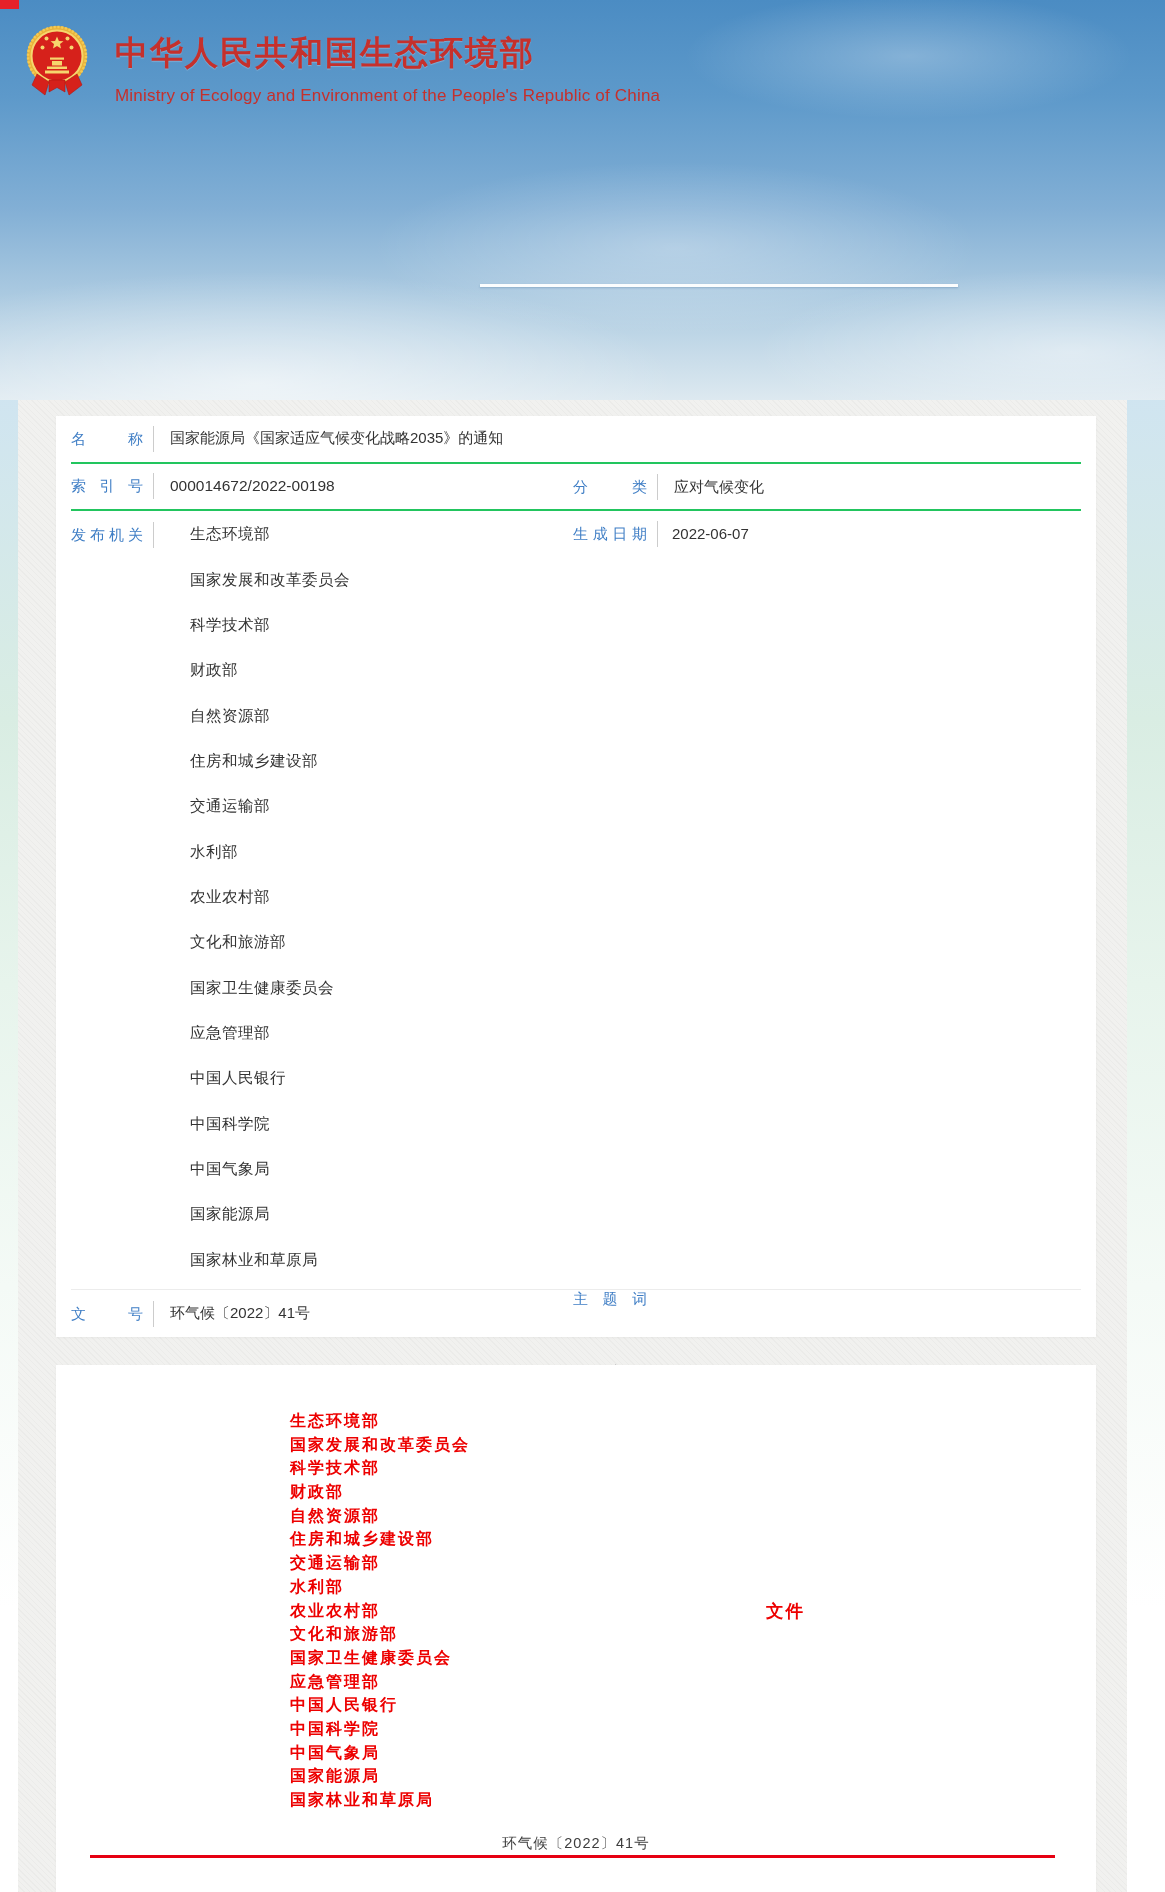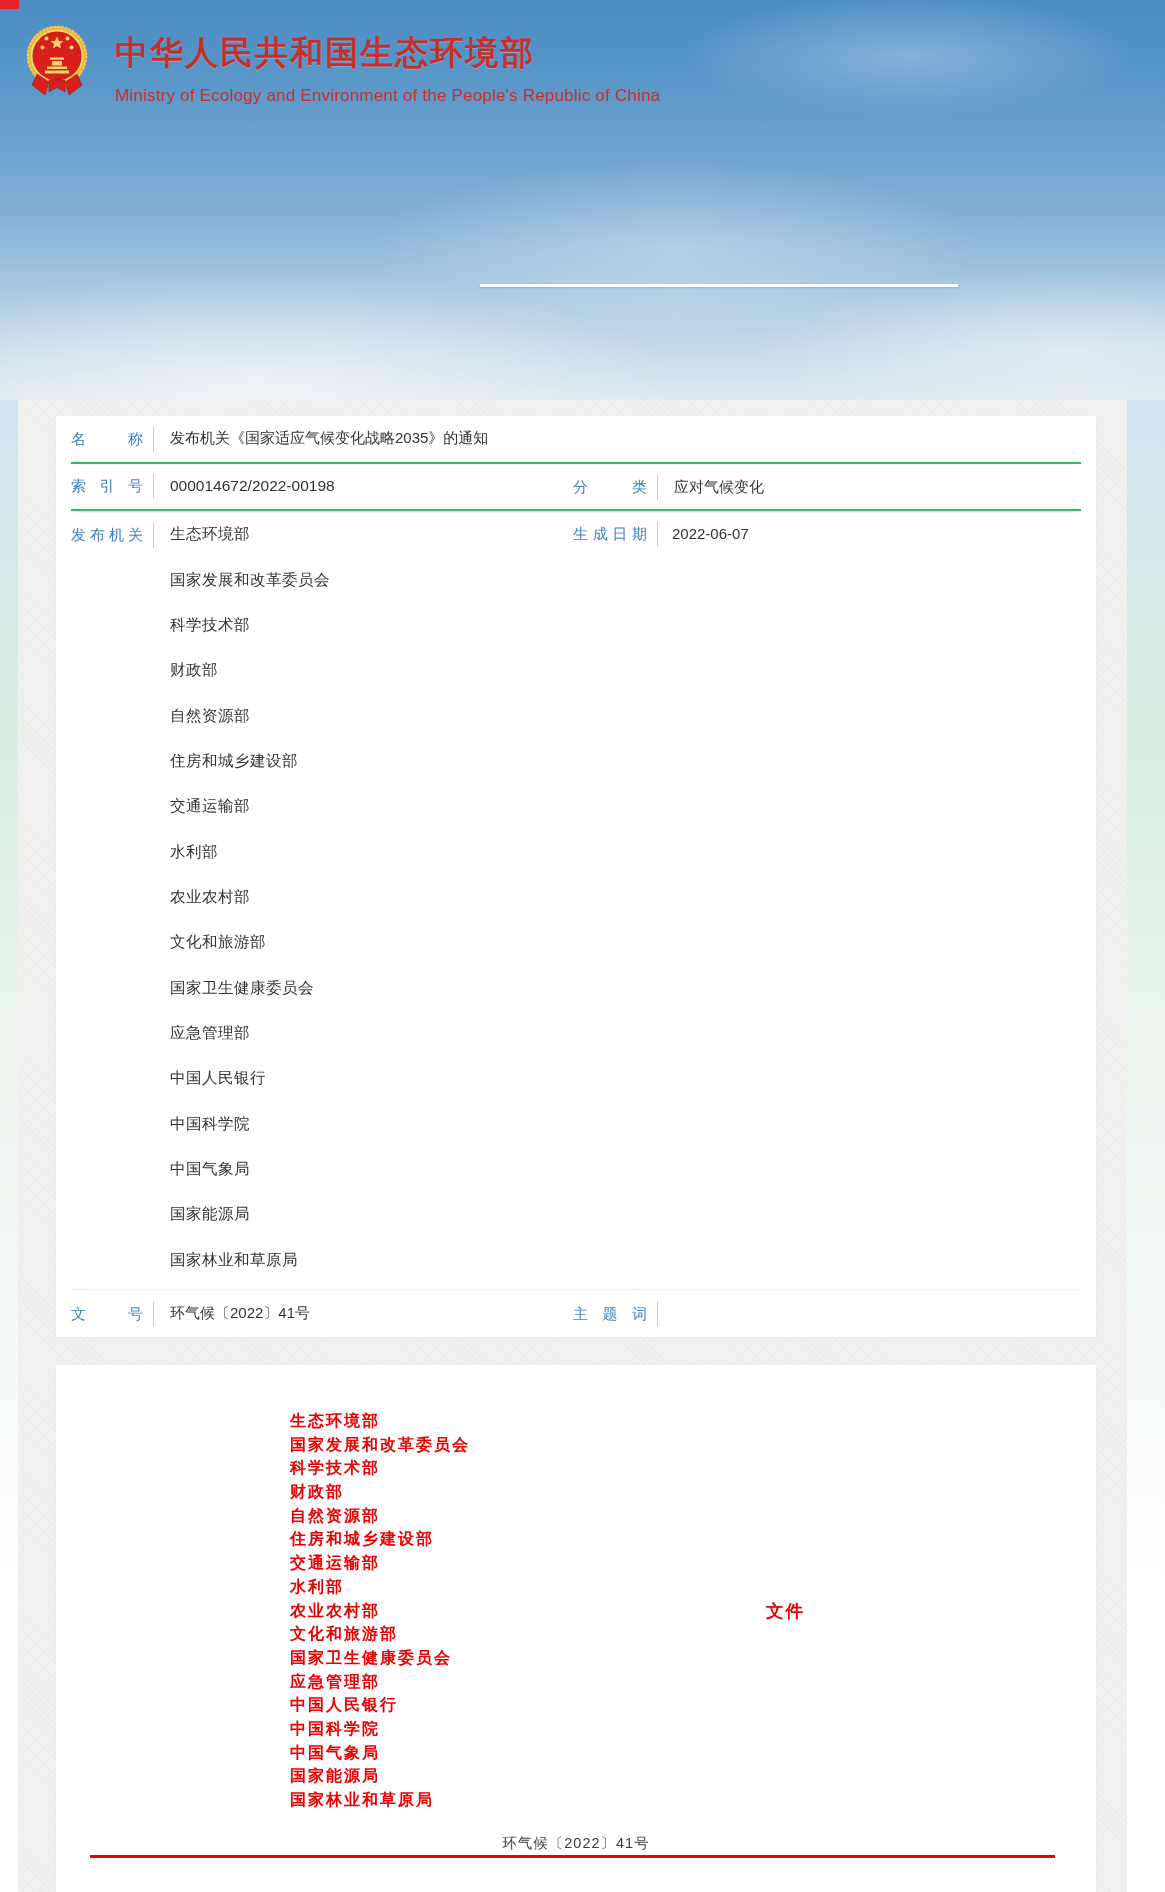--- a/index.html
+++ b/index.html
@@ -37,21 +37,21 @@
     position:absolute;left:18px;top:400px;width:1109px;height:1492px;
     background-color:#f1f1ef;
     background-image:repeating-linear-gradient(45deg, rgba(0,0,0,.022) 0 1px, transparent 1px 4px);
   }
   .card{position:absolute;left:38px;width:1040px;background:#ffffff;box-shadow:0 1px 3px rgba(0,0,0,.04);}
   
   .info-card{top:16px;height:921px;}
   .tbl{margin:0 15px;position:relative;}
   .trow{position:relative;display:flex;align-items:center;box-sizing:border-box;}
   .row-a,.row-b{height:47.5px;border-bottom:2px solid #22c55e;}
-  .row-c{height:779px;border-bottom:1px solid #ececec;align-items:flex-start;padding-top:1px;}
+  .row-c{height:779px;border-bottom:1px solid #ececec;align-items:flex-start;padding-top:1px;gap:20px;}
   .row-d{height:47px;}
   .lbl{display:inline-block;width:72px;flex:0 0 72px;font-size:15px;color:#3f7ec5;
        text-align:justify;text-align-last:justify;line-height:1.2;}
   .vbar{flex:0 0 1px;width:1px;height:26px;background:#cccccc;margin-left:10px;}
   .val{margin-left:16px;font-size:15px;color:#333333;white-space:nowrap;}
   .col2{position:absolute;left:502px;top:0;height:47.5px;display:flex;align-items:center;}
   .row-c .col2{height:45.35px;}
   .lead{display:flex;align-items:center;height:45.35px;}
   .agency-list{margin-left:0;}
   .agency-list .agency-row{height:45.35px;display:flex;align-items:center;
@@ -102,21 +102,21 @@
 </div>
 
 <div class="band">
 
   <section class="card info-card">
     <div class="tbl">
 
       <div class="trow row-a">
         <span class="lbl">名称</span>
         <span class="vbar"></span>
-        <span class="val">发布机关《国家适应气候变化战略2035》的通知</span>
+        <span class="val">国家能源局《国家适应气候变化战略2035》的通知</span>
       </div>
 
       <div class="trow row-b">
         <span class="lbl">索引号</span>
         <span class="vbar"></span>
         <span class="val mono-val">000014672/2022-00198</span>
         <span class="col2">
           <span class="lbl" style="flex:0 0 74px;width:74px;">分类</span>
           <span class="vbar"></span>
           <span class="val" style="">应对气候变化</span>
@@ -152,21 +152,21 @@
           <span class="lbl" style="flex:0 0 74px;width:74px;">生成日期</span>
           <span class="vbar"></span>
           <span class="val" style="margin-left:14px;">2022-06-07</span>
         </span>
       </div>
 
       <div class="trow row-d">
         <span class="lbl">文号</span>
         <span class="vbar"></span>
         <span class="val">环气候〔2022〕41号</span>
-        <span class="col2" style="height:47px;">
+        <span class="col2" style="height:47px;flex-direction:column;">
           <span class="lbl" style="flex:0 0 74px;width:74px;">主题词</span>
           <span class="vbar"></span>
           <span class="val" style="margin-left:14px;"></span>
         </span>
       </div>
 
     </div>
   </section>
 
   <section class="card doc-card">

